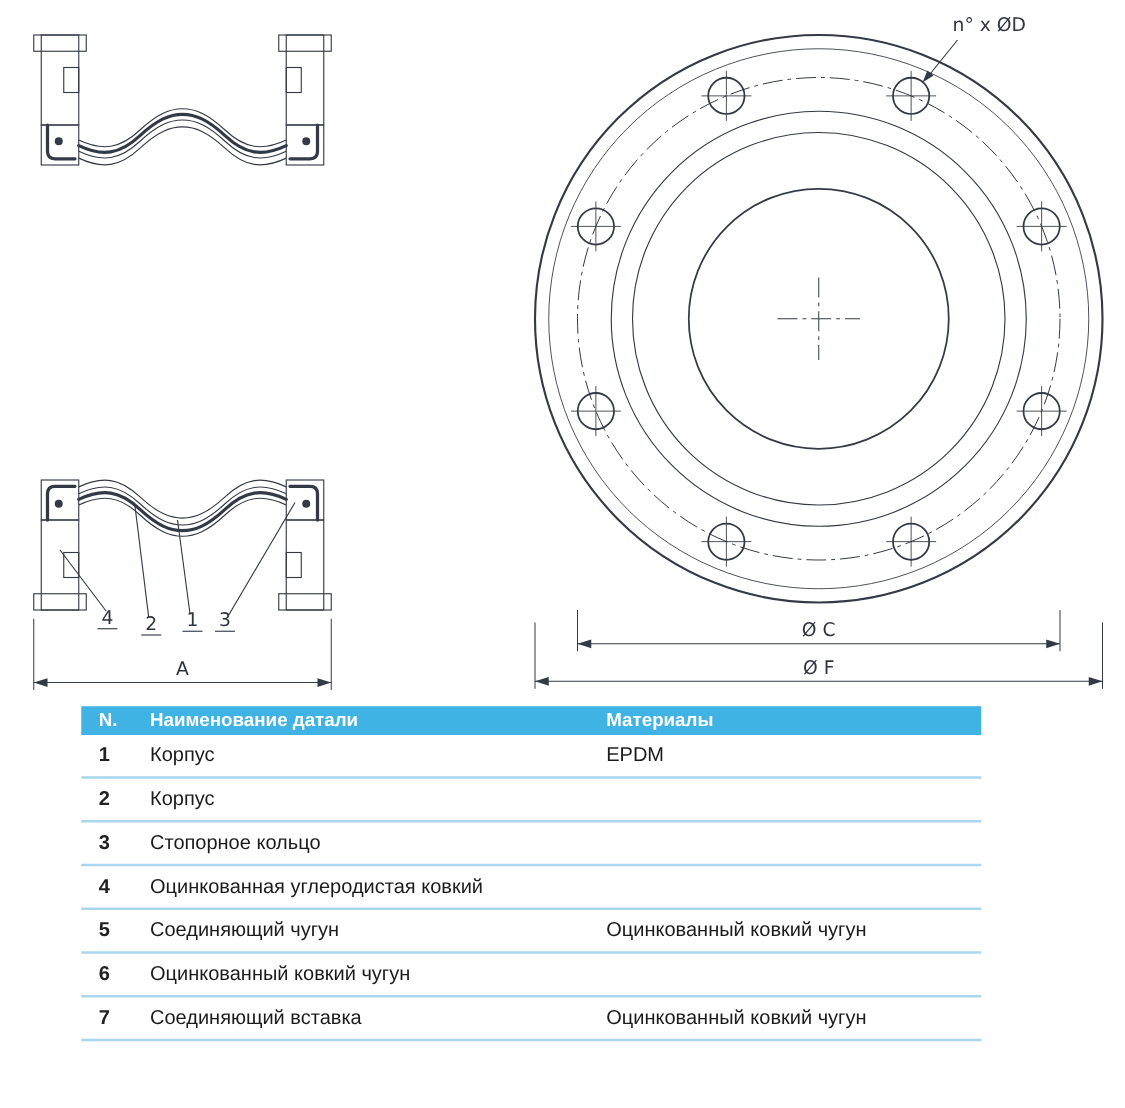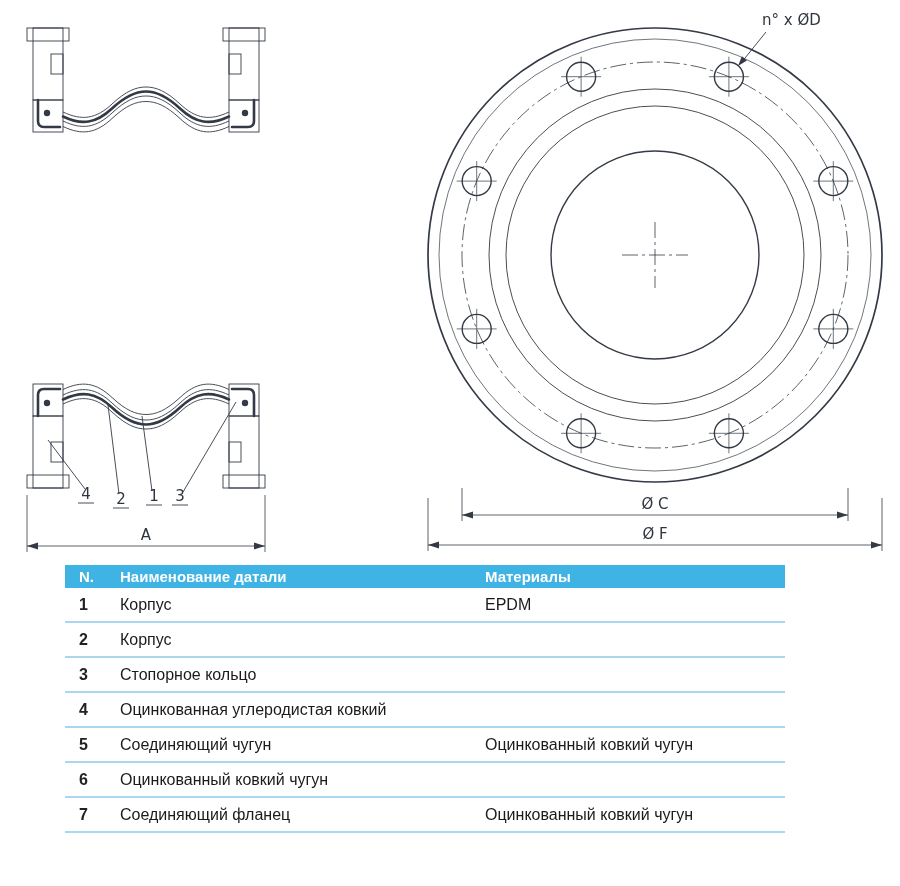--- a/index.html
+++ b/index.html
@@ -234,18 +234,18 @@
       <div class="col-num">5</div>
       <div class="col-name">Соединяющий чугун</div>
       <div class="col-mat">Оцинкованный ковкий чугун</div>
     </div>
     <div class="pt-row">
       <div class="col-num">6</div>
       <div class="col-mat">Оцинкованный ковкий чугун</div>
     </div>
     <div class="pt-row">
       <div class="col-num">7</div>
-      <div class="col-name">Соединяющий фланец</div>
+      <div class="col-name">Соединяющий вставка</div>
       <div class="col-mat">Оцинкованный ковкий чугун</div>
     </div>
   </div>
 
 </div>
 
 </body></html>

